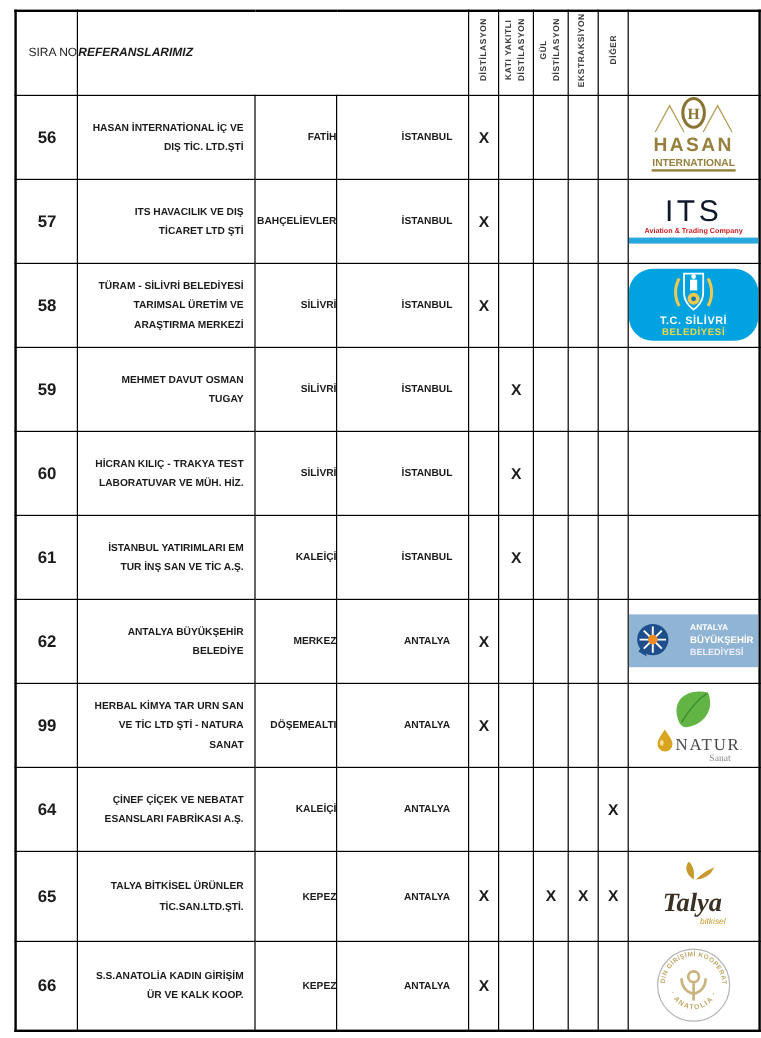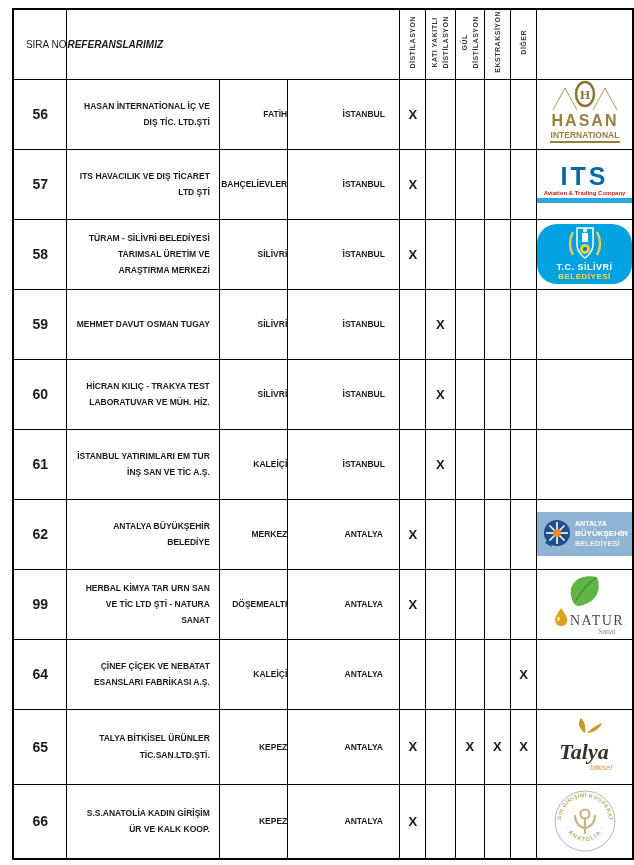--- a/index.html
+++ b/index.html
@@ -19,30 +19,30 @@
   th.h-sira{font-size:10px;font-weight:400;text-align:right;}
   th.h-ref{font-size:10px;font-weight:600;text-align:left;font-style:italic;}
   th.h-rot{text-align:center;}
   th.h-rot span{display:inline-block;writing-mode:vertical-rl;transform:rotate(180deg);
     font-size:7px;font-weight:600;color:#3a3a3a;letter-spacing:.5px;line-height:11px;
     max-height:64px;white-space:pre-line;}
   th.h-logo{background:#fff;}
   .logo{display:flex;flex-direction:column;align-items:center;justify-content:center;
     width:100%;height:100%;position:relative;}
   
-  .its-title{color:#0369a1;font-weight:700;font-size:25px;line-height:.9;letter-spacing:3px;}
+  .its-title{color:#0f172a;font-weight:400;font-size:25px;line-height:.9;letter-spacing:3px;}
   .its-sub1{color:#CB2026;font-size:6px;font-weight:600;margin-top:2px;}
   .its-sub2{color:#8a8a8a;font-size:5px;margin-top:1px;}
   .its-bar{position:absolute;left:0;right:0;bottom:0;height:5px;background:#29A8DF;}
   
   #logo-silivri{background:#00A3E0;justify-content:flex-end;padding-bottom:3px;box-sizing:border-box;border-radius:20px;}
   .silivri-l1{color:#fff;font-weight:800;font-size:9px;letter-spacing:.5px;}
   .silivri-l2{color:#F5D93F;font-weight:800;font-size:8px;letter-spacing:.5px;}
   
-  #logo-antalya{background:#8FB4D4;flex-direction:row;gap:2px;padding:4px;box-sizing:border-box;}
+  #logo-antalya{background:#8FB4D4;flex-direction:row;gap:15px;padding:4px;box-sizing:border-box;}
   .ant-text{display:flex;flex-direction:column;line-height:1.25;}
   .ant-l1{color:#fff;font-size:7px;font-weight:600;}
   .ant-l2{color:#fff;font-size:8px;font-weight:800;}
   .ant-l3{color:#eef;font-size:7.5px;font-weight:600;}
 </style>
 </head>
 <body>
 
 <table>
   <colgroup>

